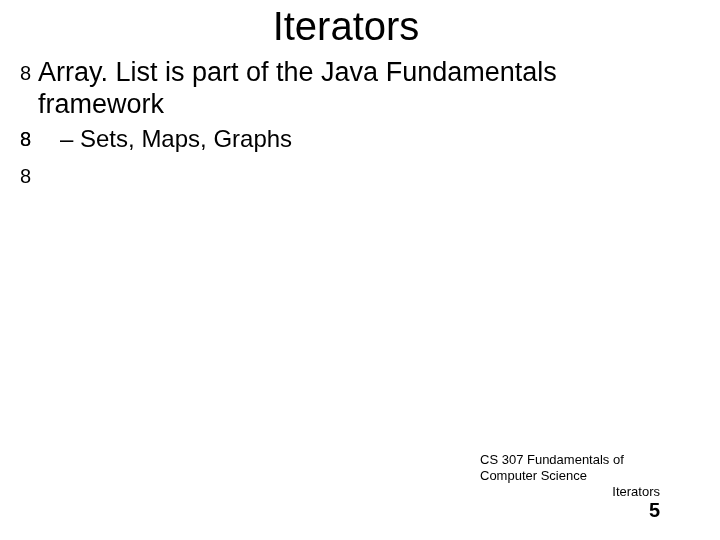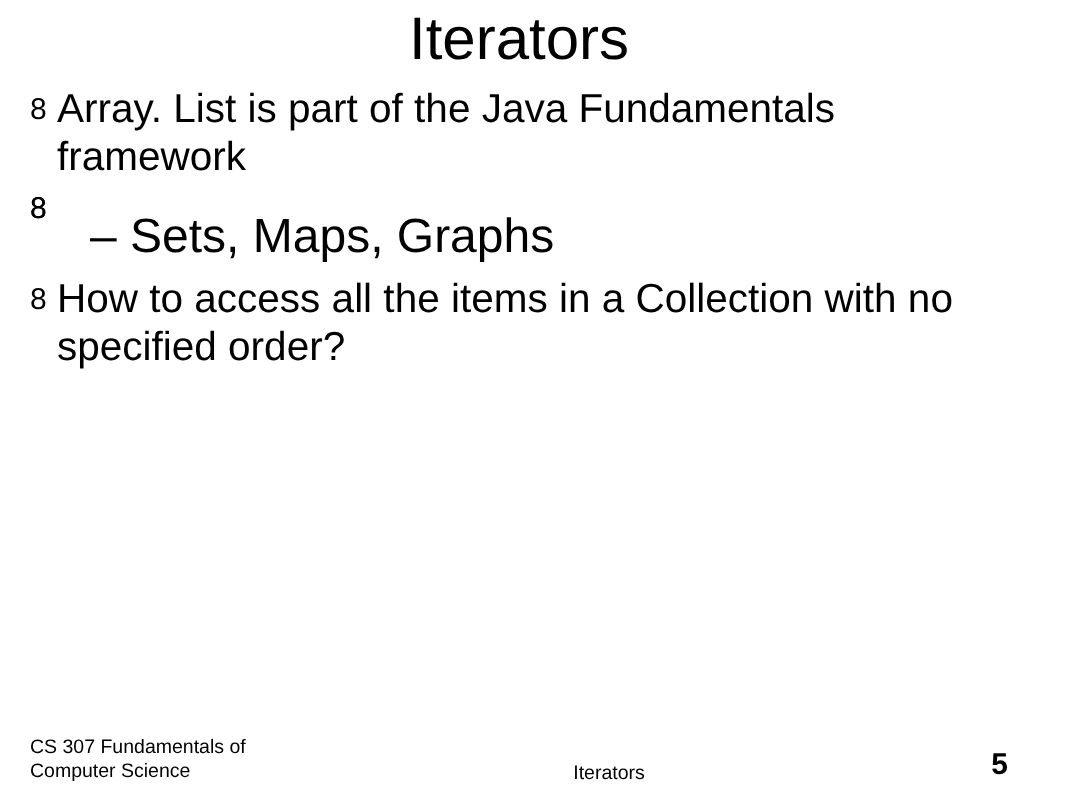--- a/index.html
+++ b/index.html
@@ -2,22 +2,22 @@
 <html><head>
 <meta charset="utf-8">
 <style>
   * { margin: 0; padding: 0; box-sizing: border-box; }
   html, body { width: 720px; height: 540px; background: #fff; font-family: Arial, Helvetica, sans-serif; color: #000; }
   .slide { width: 692px; height: 540px; position: relative; padding: 4px 20px 0 20px; }
   .title { text-align: center; font-size: 40px; font-weight: 400; margin-bottom: 8px; }
   .bullets { }
   .bullet { position: relative; padding-left: 18px; font-size: 27px; line-height: 1.18; margin-bottom: 2px; }
   .bullet .marker { position: absolute; left: 0; top: 0; font-size: 20px; line-height: 32px; font-family: Wingdings, sans-serif; }
-  .subbullet { font-size: 32px; line-height: 1.3; padding-left: 40px; margin-top: 16px; margin-bottom: 6px; }
-  .footer { position: absolute; left: 0; right: 0; bottom: 18px; padding: 0 20px; display: flex; align-items: flex-end; justify-content: space-between; }
+  .subbullet { font-size: 24px; line-height: 1.3; padding-left: 40px; margin-top: 2px; margin-bottom: 6px; }
+  .footer { position: absolute; left: 0; right: 0; bottom: 18px; padding: 0 32px; display: flex; align-items: flex-end; justify-content: space-between; flex-direction: column; }
   .footer-left { font-size: 13px; line-height: 1.25; width: 180px; }
   .footer-center { font-size: 13px; text-align: center; flex: 1; }
   .footer-right { font-size: 20px; font-weight: bold; width: 60px; text-align: right; }
 </style>
 </head>
 <body>
 
 <div class="slide">
   <h1 class="title">Iterators</h1>
 
@@ -32,21 +32,20 @@
       <span class="marker">8</span>
     </div>
 
     <div class="bullet">
       <span class="marker">8</span>
     </div>
     <div class="subbullet">– Sets, Maps, Graphs</div>
 
     <div class="bullet">
       <span class="marker">8</span>
-      <span>How to access all the items in a Collection with no specified order?</span>
     </div>
 
   </div>
 
   <div class="footer">
     <div class="footer-left">CS 307 Fundamentals of Computer Science</div>
     <div class="footer-center">Iterators</div>
     <div class="footer-right">5</div>
   </div>
 </div>

